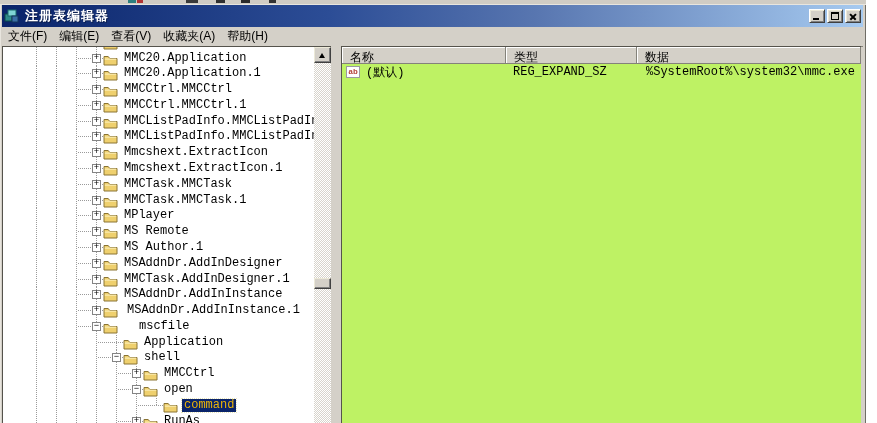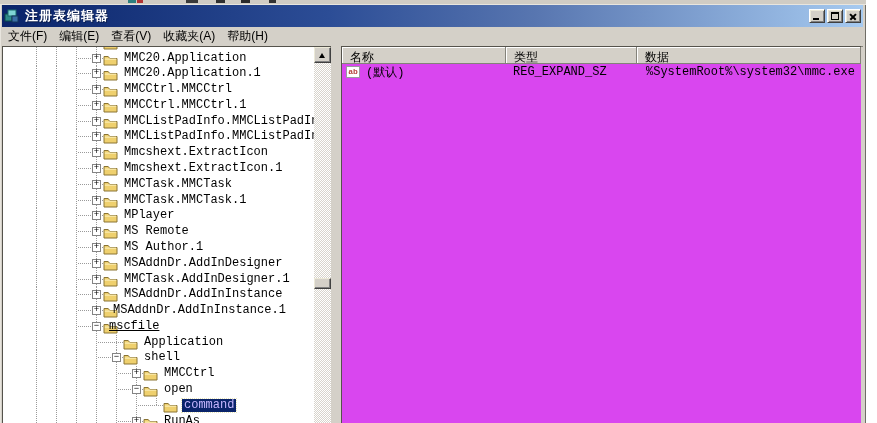--- a/index.html
+++ b/index.html
@@ -45,40 +45,40 @@
   .vline{position:absolute;top:0;height:100%;width:1px;
          background-image:repeating-linear-gradient(to bottom,#9a9a9a 0 1px,transparent 1px 2px);}
   .vline.half{height:8px;}
   .hline{position:absolute;top:7px;height:1px;
          background-image:repeating-linear-gradient(to right,#9a9a9a 0 1px,transparent 1px 2px);}
   .expand-box{position:absolute;top:3px;width:9px;height:9px;background:#fff;border:1px solid #848484;
               box-sizing:border-box;font:9px/6px "Liberation Mono",monospace;text-align:center;color:#000;}
   .folder{position:absolute;top:1px;width:15px;height:13px;}
   .tree-label{position:absolute;top:1px;font:12px/13px "Liberation Mono",monospace;color:#000;
               white-space:nowrap;padding:0 2px;}
-  .tree-label.selected{background:#0a246a;color:#c4b5fd;outline:1px dotted #e8e4b8;}
+  .tree-label.selected{background:#0a246a;color:#eab308;outline:1px dotted #e8e4b8;}
 
   
   .vscrollbar{position:absolute;top:0;right:0;width:17px;bottom:0;
               background:conic-gradient(#ffffff 25%,#d8d4cc 0 50%,#ffffff 0 75%,#d8d4cc 0);
               background-size:2px 2px;}
   .scroll-btn{position:absolute;top:0;left:0;width:17px;height:16px;background:#d4d0c8;
               border:1px solid;border-color:#ece9d8 #404040 #404040 #ece9d8;box-sizing:border-box;
               box-shadow:inset -1px -1px 0 #808080;}
   .arrow-up{position:absolute;left:4px;top:5px;width:0;height:0;
             border-left:3.5px solid transparent;border-right:3.5px solid transparent;
             border-bottom:5px solid #000;}
   .scroll-thumb{position:absolute;left:0;top:231px;width:17px;height:11px;background:#d4d0c8;
                 border:1px solid;border-color:#ece9d8 #404040 #404040 #ece9d8;box-sizing:border-box;
                 box-shadow:inset -1px -1px 0 #808080;}
 
   .splitter{position:absolute;left:331px;top:42px;width:10px;bottom:0;background:#d4d0c8;}
 
   
-  .list-pane{position:absolute;left:341px;top:42px;right:5px;bottom:0;background:#d946ef;
+  .list-pane{position:absolute;left:341px;top:42px;right:5px;bottom:0;background:#bef264;
              border-top:1px solid #55534c;border-left:1px solid #55534c;
              box-sizing:border-box;overflow:hidden;}
   .list-header{display:flex;height:17px;background:#d4d0c8;}
   .hcell{box-sizing:border-box;padding:2px 0 0 8px;font-size:12px;color:#000;white-space:nowrap;
          border-right:1px solid #84827a;border-bottom:1px solid #84827a;
          box-shadow:inset 1px 1px 0 #ffffff;overflow:hidden;}
   .list-row{display:flex;height:16px;align-items:center;font:12px "Liberation Mono",monospace;color:#000;}
   .cell-name{width:164px;display:flex;align-items:center;box-sizing:border-box;padding-left:4px;overflow:hidden;}
   .ab-icon{width:14px;height:12px;border:1px solid #9a9aa0;background:#fff;color:#b5413a;
            font:bold 8px/10px "Liberation Mono",monospace;text-align:center;margin-right:6px;
@@ -355,34 +355,34 @@
           <span class="vline" style="left: 33px;"></span>
           <span class="vline" style="left: 53px;"></span>
           <span class="vline" style="left: 73px;"></span>
           <span class="vline" style="left: 93px;"></span>
           <span class="hline" style="left: 75px; width: 30px;"></span>
           <span class="expand-box" style="left: 89px;">+</span>
           <span class="folder" style="left: 100px;"><svg width="15" height="13" viewBox="0 0 15 13">
               <path d="M1 3.5 h4.2 l1.6 2 H14 V12 H1 Z" fill="#efd06e" stroke="#8a7434" stroke-width="1"></path>
               <path d="M1.8 5.6 H13.2 V6.6 H1.8 Z" fill="#fdf3c2"></path>
             </svg></span>
-          <span class="tree-label" style="left: 108px;">MSAddnDr.AddInInstance.1</span>
+          <span class="tree-label" style="left: 122px;">MSAddnDr.AddInInstance.1</span>
         </div>
         <div class="tree-row" style="top: 271.84px;">
           <span class="vline" style="left: 33px;"></span>
           <span class="vline" style="left: 53px;"></span>
           <span class="vline" style="left: 73px;"></span>
           <span class="vline" style="left: 93px;"></span>
           <span class="hline" style="left: 75px; width: 30px;"></span>
           <span class="expand-box" style="left: 89px;">−</span>
           <span class="folder" style="left: 100px;"><svg width="15" height="13" viewBox="0 0 15 13">
               <path d="M1 3.5 h4.2 l1.6 2 H14 V12 H1 Z" fill="#efd06e" stroke="#8a7434" stroke-width="1"></path>
               <path d="M1.8 5.6 H13.2 V6.6 H1.8 Z" fill="#fdf3c2"></path>
             </svg></span>
-          <span class="tree-label" style="left: 104px; text-decoration: underline;">mscfile</span>
+          <span class="tree-label" style="left: 134px;">mscfile</span>
         </div>
         <div class="tree-row" style="top: 287.62px;">
           <span class="vline" style="left: 33px;"></span>
           <span class="vline" style="left: 53px;"></span>
           <span class="vline" style="left: 73px;"></span>
           <span class="vline" style="left: 93px;"></span>
           <span class="vline" style="left: 113px;"></span>
           <span class="hline" style="left: 95px; width: 30px;"></span>
           <span class="folder" style="left: 120px;"><svg width="15" height="13" viewBox="0 0 15 13">
               <path d="M1 3.5 h4.2 l1.6 2 H14 V12 H1 Z" fill="#efd06e" stroke="#8a7434" stroke-width="1"></path>

